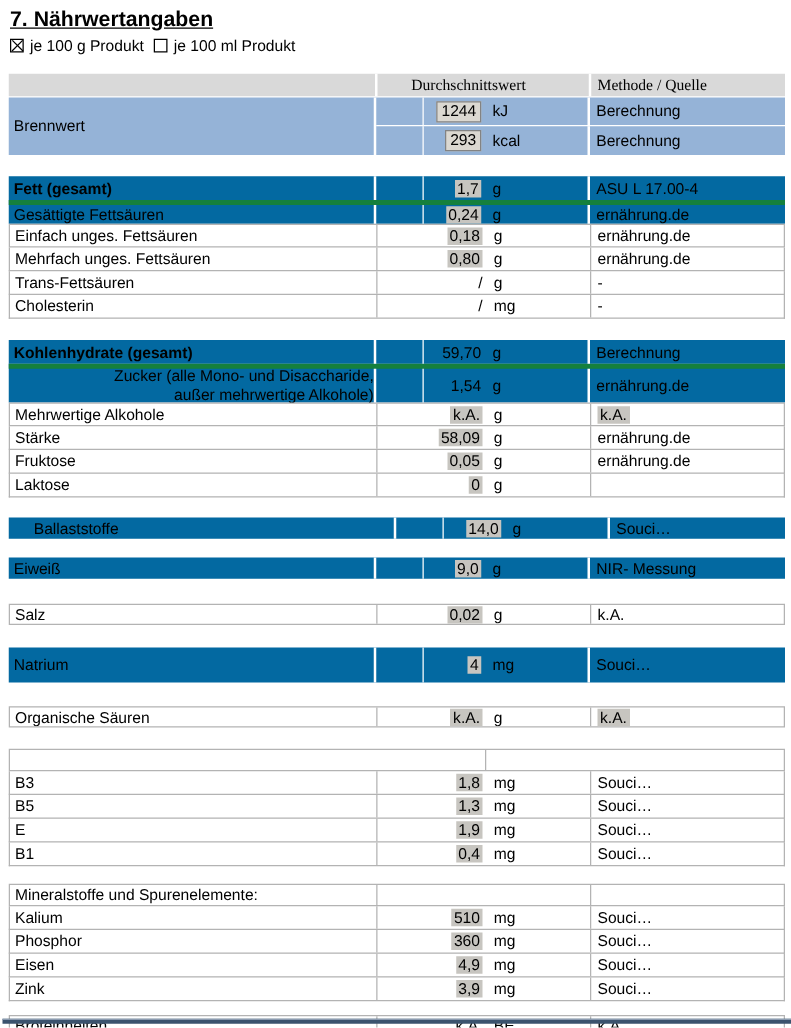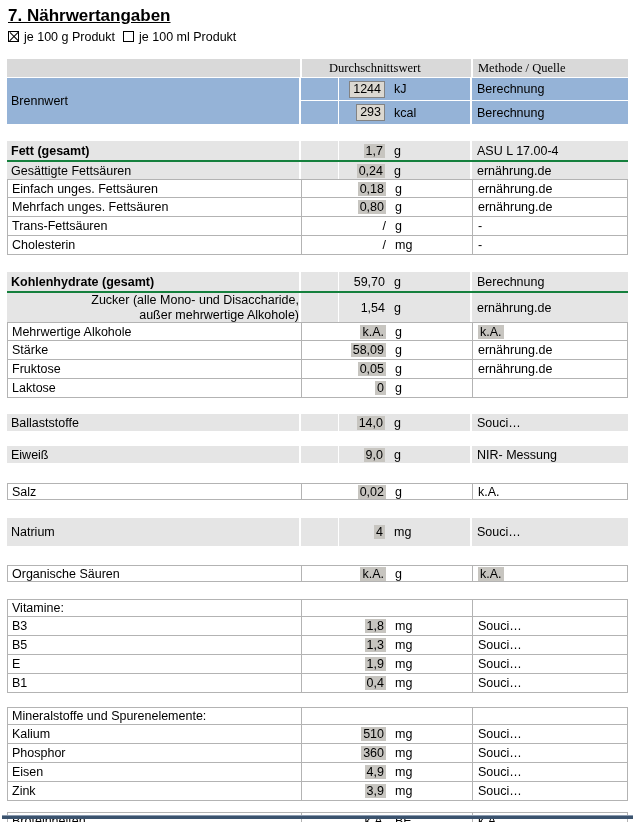--- a/index.html
+++ b/index.html
@@ -51,25 +51,25 @@
     height: 19px;
   }
   .row > div { display: flex; align-items: center; overflow: hidden; white-space: nowrap; }
   .cell-name  { padding-left: 4px; }
   .cell-name.two-line { flex-direction: column; align-items: flex-end; justify-content: center; line-height: 14.5px; }
   .cell-value { justify-content: flex-end; padding-right: 3px; }
   .cell-unit  { padding-left: 6px; }
   .cell-method{ padding-left: 5px; }
   .row.bold .cell-name { font-weight: bold; }
 
-  .row.blue { background: #e5e5e5; }
+  .row.blue { background: #0369a1; }
   .row.blue .cell-name   { border-right: 2px solid #fff; }
   .row.blue .cell-spacer { border-right: 1px solid #fff; }
   .row.blue .cell-unit   { border-right: 2px solid #fff; }
-  .row.blue + .row.blue  { border-top: 2px solid #15803d; }
+  .row.blue + .row.blue  { border-top: 4px solid #15803d; }
 
   .row.white {
     border: 1px solid #b3b3b3;
   }
   .row.white + .row.white { border-top: 0; }
   .row.white .cell-name { border-right: 1px solid #b3b3b3; }
   .row.white .cell-unit { border-right: 1px solid #b3b3b3; }
 
   
   .energy {
@@ -261,21 +261,21 @@
           <div class="cell-name">Laktose</div>
           <div class="cell-spacer"></div>
           <div class="cell-value">
             <span class="hl">0</span>
           </div>
           <div class="cell-unit">g</div>
           <div class="cell-method"></div>
         </div>
       </div>
       <div class="block" style="margin-top: 16px;">
-        <div class="row blue" style="height: 17px;">
+        <div class="row blue" style="height: 17px; padding-left: 16px;">
           <div class="cell-name">Ballaststoffe</div>
           <div class="cell-spacer"></div>
           <div class="cell-value">
             <span class="hl">14,0</span>
           </div>
           <div class="cell-unit">g</div>
           <div class="cell-method">
             <span>Souci…</span>
           </div>
         </div>
@@ -327,21 +327,20 @@
             <span class="hl">k.A.</span>
           </div>
           <div class="cell-unit">g</div>
           <div class="cell-method">
             <span class="hl">k.A.</span>
           </div>
         </div>
       </div>
       <div class="block" style="margin-top: 17px;">
         <div class="row white" style="height: 18px;">
-          <div class="cell-name">Vitamine:</div>
           <div class="cell-spacer"></div>
           <div class="cell-value"></div>
           <div class="cell-unit"></div>
           <div class="cell-method"></div>
         </div>
         <div class="row white">
           <div class="cell-name">B3</div>
           <div class="cell-spacer"></div>
           <div class="cell-value">
             <span class="hl">1,8</span>

